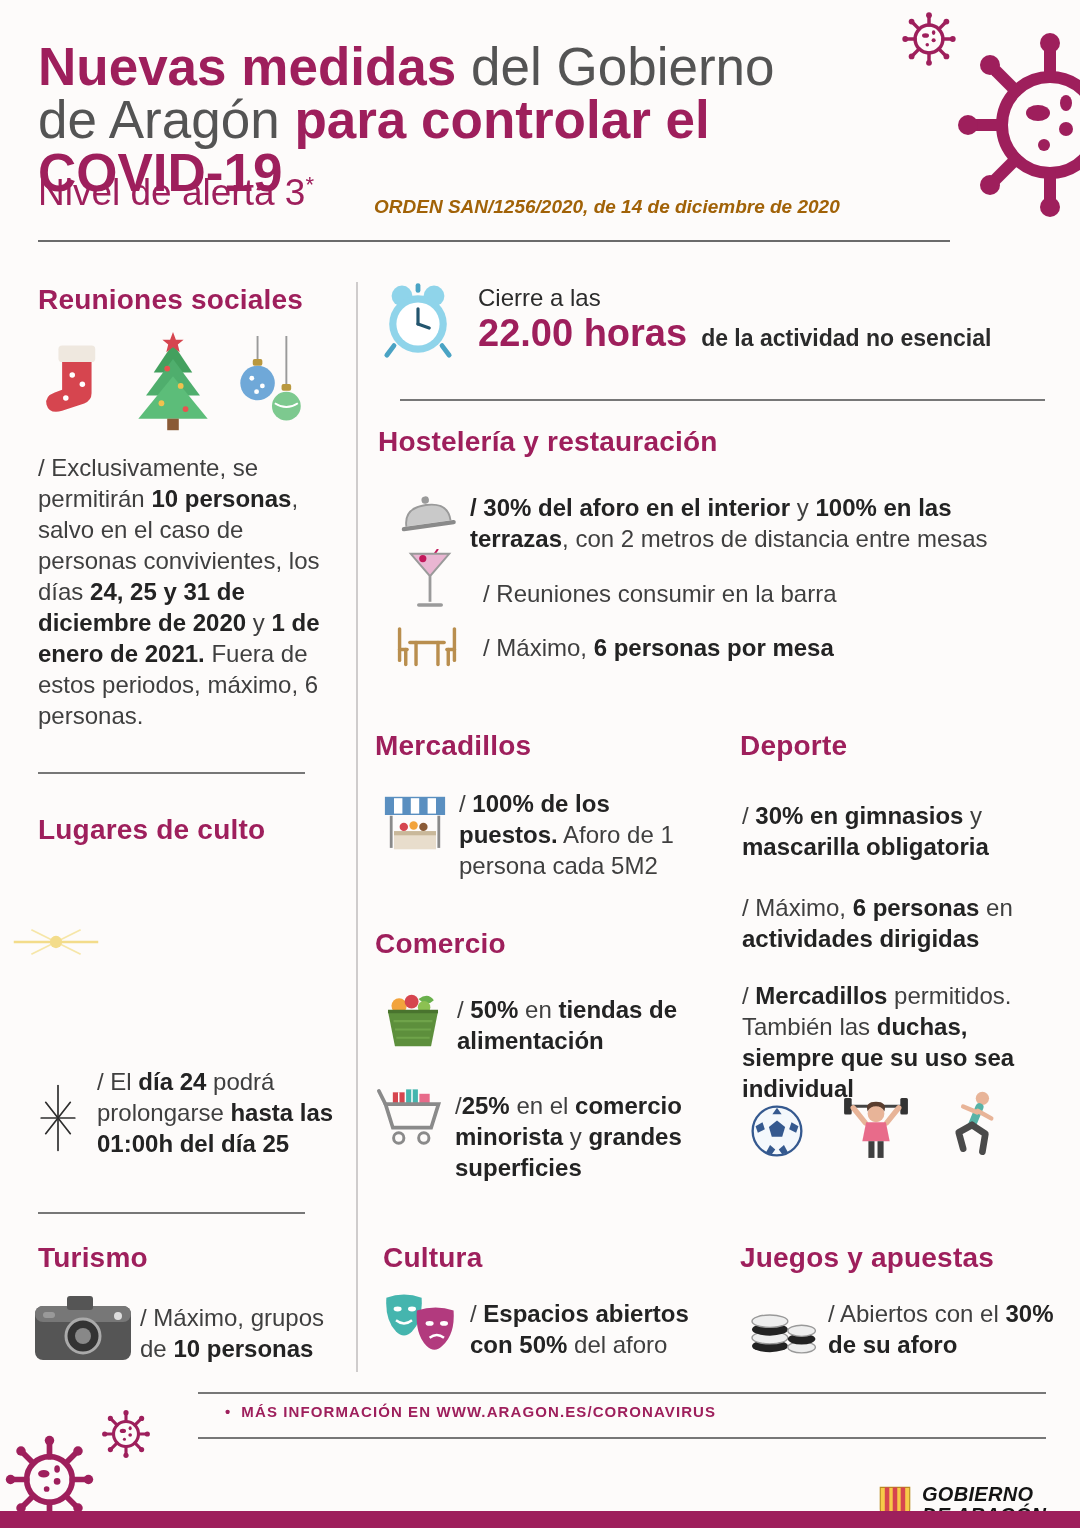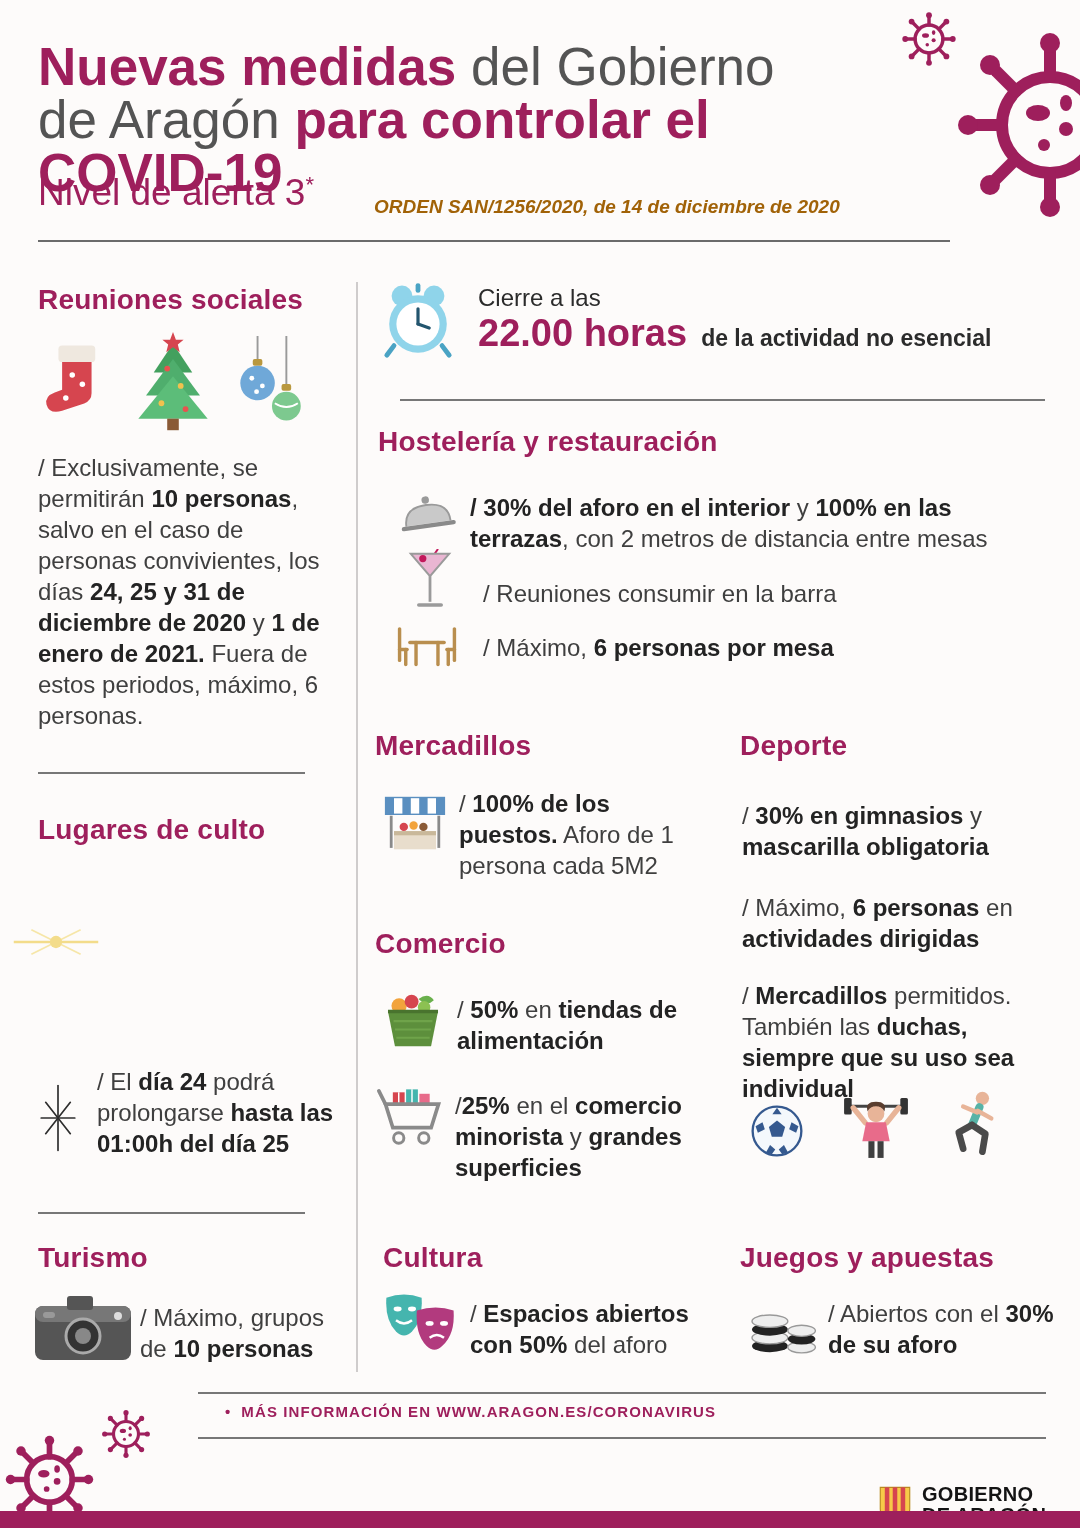--- a/index.html
+++ b/index.html
@@ -91,21 +91,21 @@
   #icon-ball{left:748px;top:1102px;}
   #icon-lifter{left:838px;top:1088px;}
   #icon-runner{left:938px;top:1088px;}
   #icon-chips{left:745px;top:1295px;}
 
   
   #foot-info{left:225px;top:1403px;font-size:15px;font-weight:600;color:#9e1f5c;letter-spacing:1.1px;}
   #foot-info .bullet{margin-right:10px;}
   #foot-info .lnk{font-weight:800;}
   #logo{left:878px;top:1484px;display:flex;align-items:center;gap:10px;}
-  #logo .logo-text{font-size:20px;font-weight:800;line-height:21px;color:#141414;letter-spacing:.3px;}
+  #logo .logo-text{font-size:20px;font-weight:800;line-height:21px;color:#141414;letter-spacing:.3px;font-style:italic;}
   #bottom-bar{left:0;top:1511px;width:1080px;height:17px;background:#9e1f5c;}
 </style>
 </head>
 <body>
 
 <svg width="0" height="0" style="position:absolute" aria-hidden="true">
   <symbol id="ic-virus" viewBox="0 0 100 100">
     <g stroke="#9e1f5c" stroke-width="6" fill="none" stroke-linecap="round">
       <circle cx="50" cy="50" r="24"></circle>
       <line x1="50" y1="26" x2="50" y2="12"></line>

